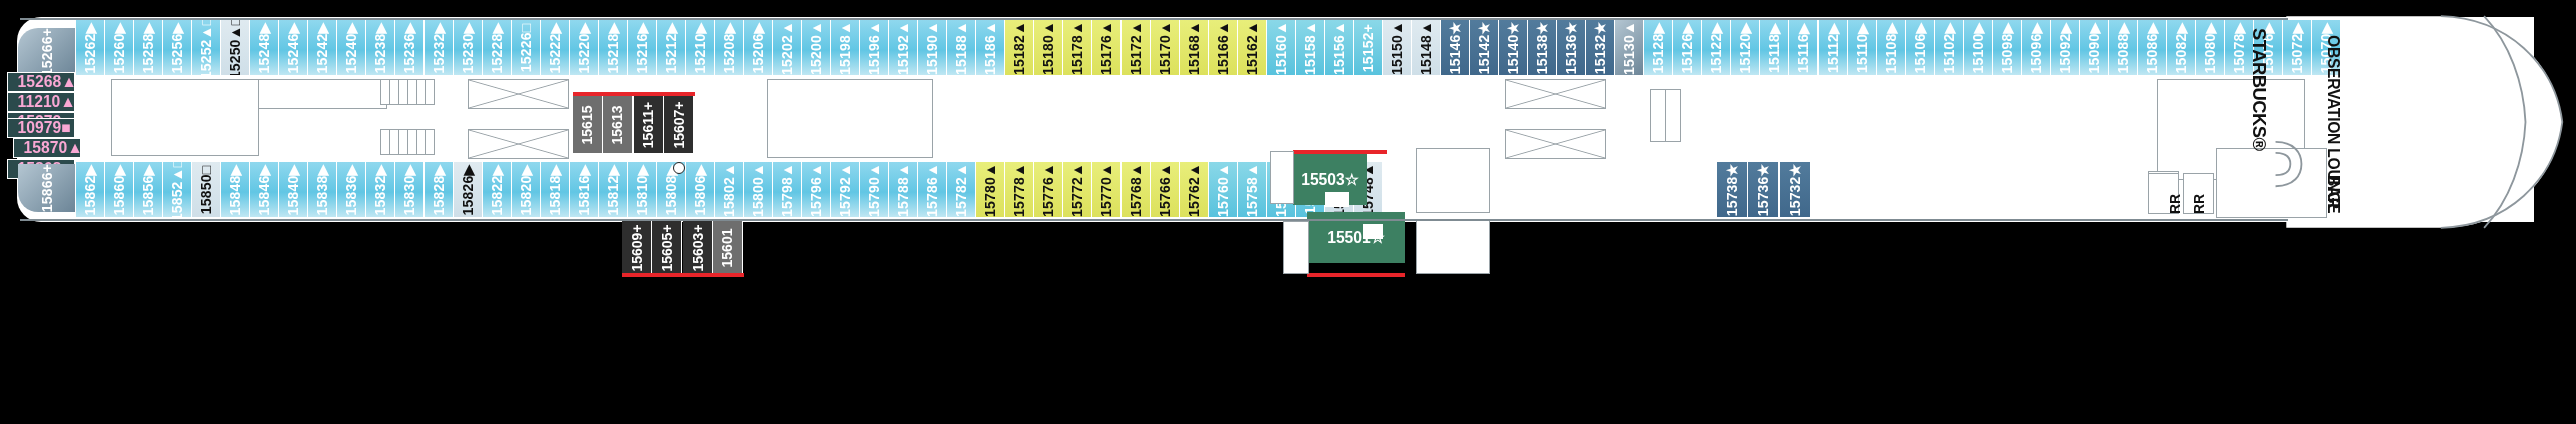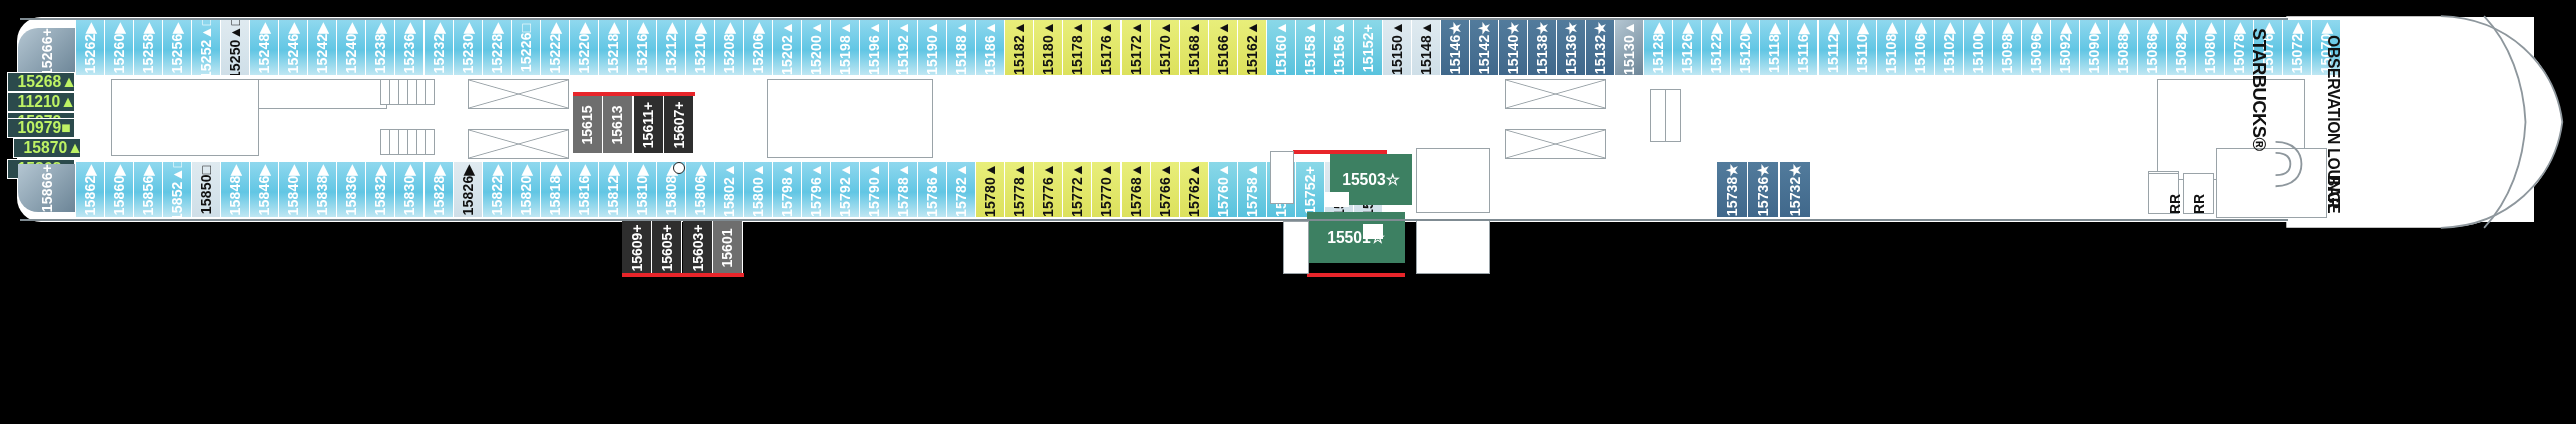--- a/index.html
+++ b/index.html
@@ -44,21 +44,21 @@
   .c-navy span {color:#ffffff;}
   .c-steel      {background:linear-gradient(135deg,#b4c6d2 0%,#6c8597 100%);}
   .c-steel span {color:#ffffff;}
 
   
   .darkbox{
     position:absolute;box-sizing:border-box;
     background:#2b4a4c;border:1.8px solid #ffffff;
     display:flex;align-items:center;padding-left:9.2px;
   }
-  .darkbox span{color:#bef264;font-weight:bold;font-size:15.7px;white-space:nowrap;}
+  .darkbox span{color:#f9a8d4;font-weight:bold;font-size:15.7px;white-space:nowrap;}
 
   
   .suite-dark{
     position:absolute;box-sizing:border-box;
     background:#2e2e2e;border-right:1.8px solid #ffffff;
     display:flex;align-items:center;justify-content:center;
   }
   .suite-dark.grey{background:#6e6e6e;}
   .suite-dark span{
     transform:rotate(-90deg);white-space:nowrap;color:#fff;
@@ -577,21 +577,21 @@
       </div>
       <div class="suite-dark grey" style="left: 91px; top: 0px; width: 30px; height: 57px;">
         <span>15601</span>
       </div>
     </div>
   <div class="redbar" style="left:622px;top:273px;width:122px;"></div>
 
   <div class="room" style="left:767px;top:79px;width:166px;height:79px;"></div>
 
   <div class="redbar" style="left:1293px;top:150px;width:94px;"></div>
-  <div class="suite-green" style="left:1293px;top:154px;width:82px;height:51px;margin-left:37px;">
+  <div class="suite-green" style="left:1293px;top:154px;width:74px;height:51px;">
     <span>15503☆</span>
   </div>
   <div class="notch" style="left:1325px;top:192px;width:24px;height:14.8px;"></div>
 
   <div class="dot" style="left:1341px;top:213px;"></div>
 
   <div class="suite-green" style="left:1307px;top:212px;width:98px;height:51px;">
     <span>15501☆</span>
   </div>
   <div class="notch" style="left:1363px;top:224px;width:20px;height:14.8px;"></div>

